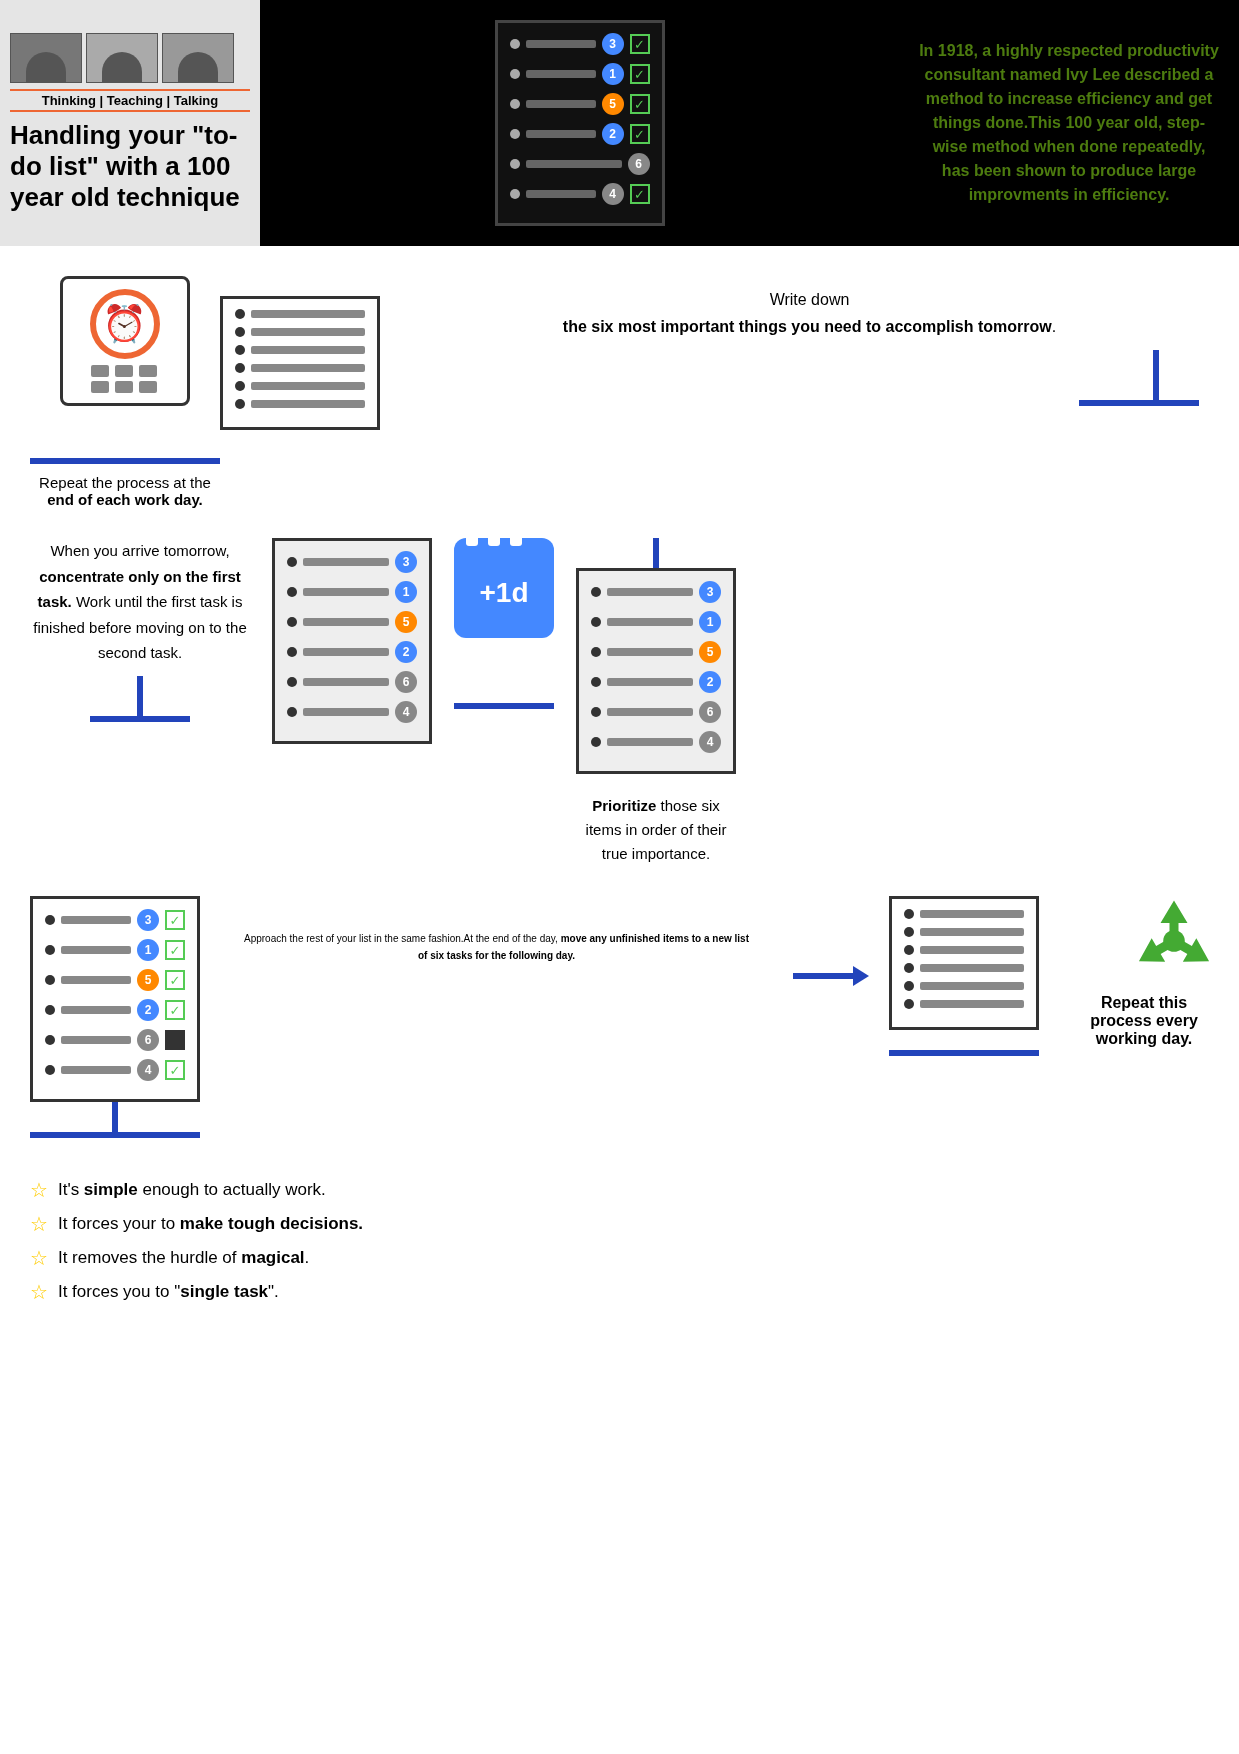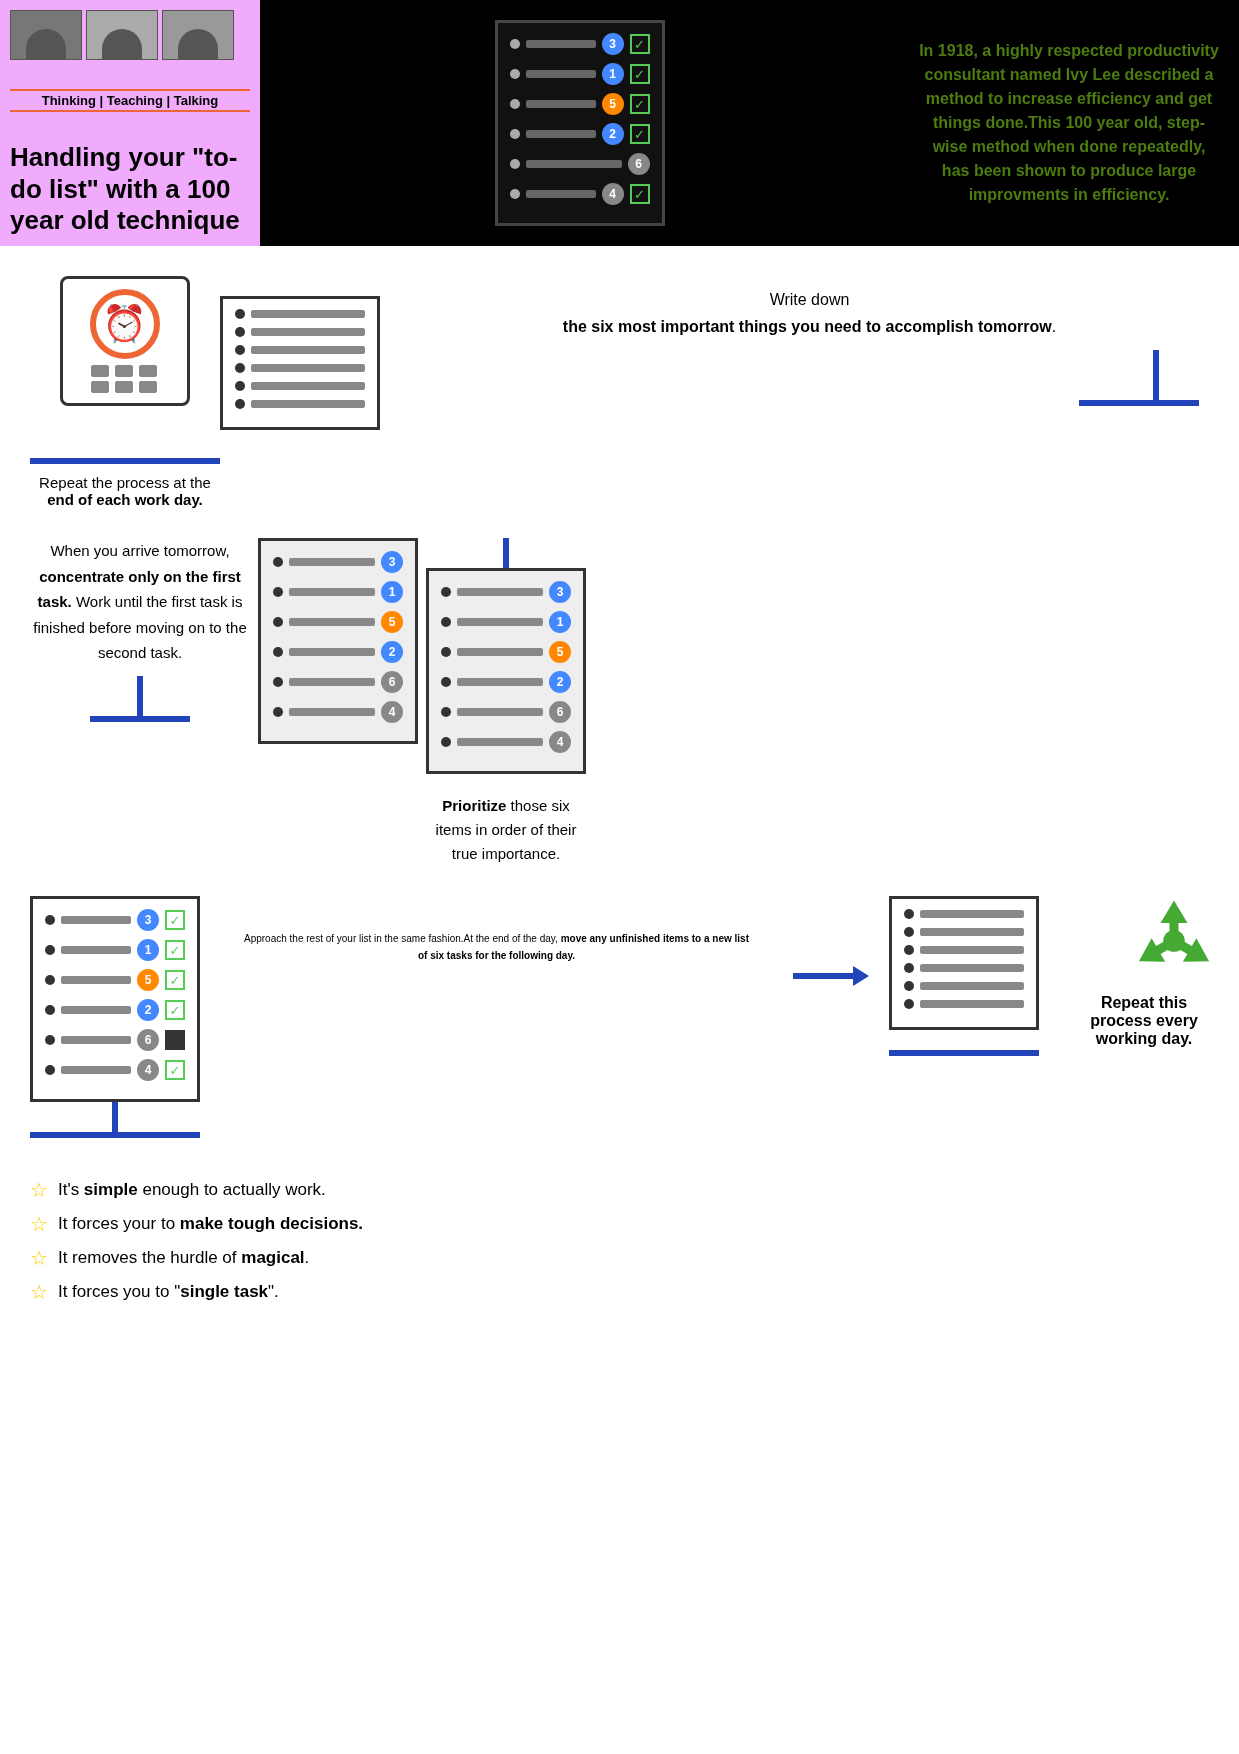--- a/index.html
+++ b/index.html
@@ -14,27 +14,27 @@
 
     
     .top-section {
       display: flex;
       width: 100%;
       background: #000;
       min-height: 220px;
     }
 
     .top-left {
-      background: #f0abfc;
+      background: #e5e5e5;
       width: 260px;
       min-width: 260px;
       padding: 10px;
       display: flex;
       flex-direction: column;
-      justify-content: space-between;
+      justify-content: center;
     }
 
     .logo-images {
       display: flex;
       gap: 4px;
       margin-bottom: 6px;
     }
 
     .logo-img-box {
       width: 72px;
@@ -359,21 +359,21 @@
     <div style="display:flex;justify-content:flex-end;padding-right:40px;margin-top:10px;">
       <div style="width:6px;height:50px;background:#2244bb;"></div>
     </div>
 
     <div style="display:flex;justify-content:flex-end;padding-right:0;">
       <div style="height:6px;width:120px;background:#2244bb;"></div>
     </div>
   </div>
 </div>
 
-<div style="display:flex;padding:10px 20px 20px 30px;gap:8px;align-items:flex-start;">
+<div style="display:flex;padding:10px 20px 20px 30px;gap:22px;align-items:flex-start;">
 
   <div style="width:220px;min-width:220px;padding:10px 0;">
     <p style="font-size:15px;text-align:center;line-height:1.7;">
       <span>When you arrive tomorrow,</span><br>
       <strong>concentrate only on the first task.</strong>
       <span>Work until the first task is finished before moving on to the second task.</span>
     </p>
 
     <div style="display:flex;justify-content:center;margin-top:10px;">
       <div style="width:6px;height:40px;background:#2244bb;"></div>
@@ -411,20 +411,32 @@
         <div class="task-badge badge-gray">6</div>
       </div>
       <div class="task-row">
         <div class="task-dot"></div>
         <div class="task-bar"></div>
         <div class="task-badge badge-gray">4</div>
       </div>
     </div>
   </div>
 
+  <div style="display:flex;flex-direction:column;align-items:center;margin-top:10px;">
+    <div class="plus1d-badge">
+      <div class="calendar-tab">
+        <div class="cal-ring"></div>
+        <div class="cal-ring"></div>
+        <div class="cal-ring"></div>
+      </div>
+      <span style="font-size:28px;font-weight:900;color:#fff;margin-top:10px;">+1d</span>
+    </div>
+
+    <div style="width:100%;height:6px;background:#2244bb;margin-top:60px;"></div>
+  </div>
 
   <div style="display:flex;flex-direction:column;align-items:center;margin-top:10px;">
 
     <div style="width:6px;height:30px;background:#2244bb;"></div>
     <div class="task-list-widget" style="width:160px;background:#eee;">
       <div class="task-row">
         <div class="task-dot"></div>
         <div class="task-bar"></div>
         <div class="task-badge badge-blue">3</div>
       </div>

